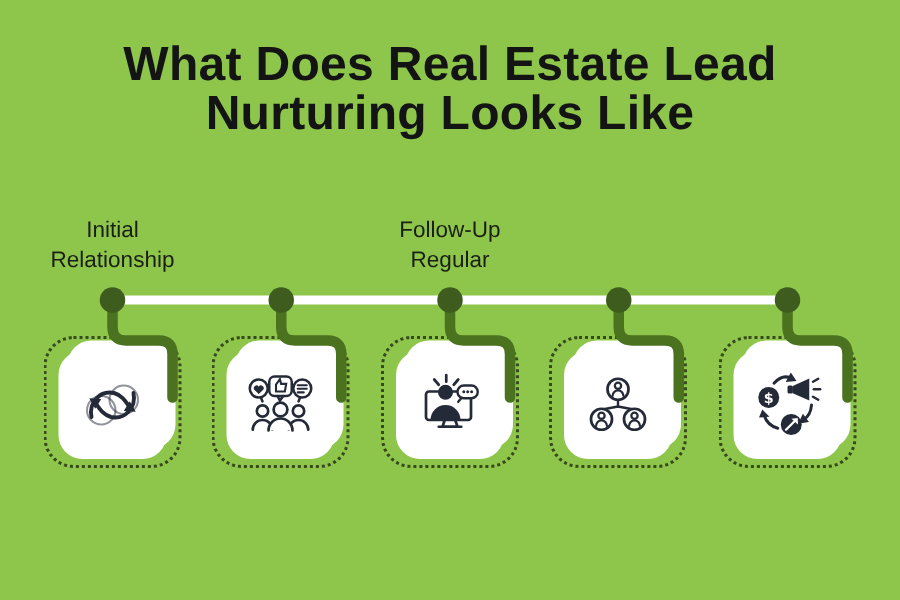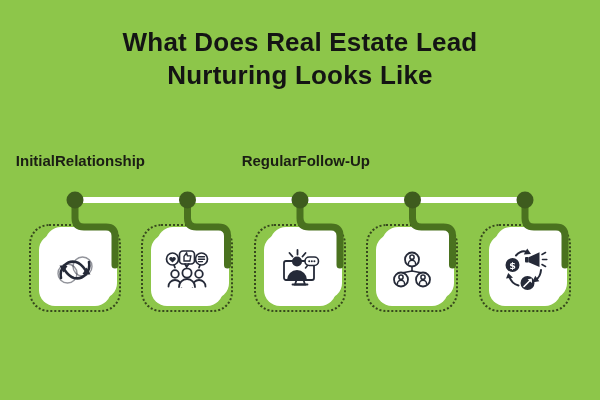--- a/index.html
+++ b/index.html
@@ -6,42 +6,42 @@
   .canvas{
     position:relative;
     width:600px;height:400px;
     background:#8dc64a;
     overflow:hidden;
     font-family:"Liberation Sans",sans-serif;
   }
   .title{
     position:absolute;top:26px;left:0;width:600px;
     text-align:center;
-    font-size:26px;line-height:33px;font-weight:800;
+    font-size:32px;line-height:33px;font-weight:800;
     color:#141414;letter-spacing:.2px;margin:0;
   }
   .timeline-line{
     position:absolute;left:75px;top:197px;width:450px;height:6px;
     background:#ffffff;border-radius:3px;z-index:2;
   }
   .connectors{
     position:absolute;left:0;top:0;width:600px;height:400px;
     z-index:5;pointer-events:none;
   }
   .steps{position:absolute;left:0;top:0;width:600px;height:400px;z-index:4;}
   .step{position:absolute;top:138px;width:112px;height:190px;}
   .step:nth-of-type(1){left:19px;}
   .step:nth-of-type(2){left:131px;}
   .step:nth-of-type(3){left:244px;}
   .step:nth-of-type(4){left:356px;}
   .step:nth-of-type(5){left:469px;}
   .step-label{
     position:absolute;left:-14px;top:0;width:140px;height:46px;
-    display:flex;flex-direction:row;justify-content:flex-end;align-items:center;
-    font-size:15px;line-height:20px;font-weight:700;color:#1b1e14;
+    display:flex;flex-direction:column;justify-content:flex-end;align-items:center;
+    font-size:15px;line-height:20px;font-weight:400;color:#1b1e14;
     text-align:center;
   }
   .card-outline{
     position:absolute;left:10px;top:86px;width:92px;height:88px;
     border:2px dotted #37491d;border-radius:20px;box-sizing:border-box;
   }
   .card-back{
     position:absolute;left:26px;top:89px;width:72px;height:72px;
     background:#ffffff;border-radius:16px;
   }
@@ -130,22 +130,22 @@
             <path d="M29.5 40.5 a6.5 6.5 0 0 1 13 0"></path>
             <circle cx="24" cy="27" r="4.6" fill="#fff"></circle>
             <path d="M16 41 a8 8 0 0 1 16 0" fill="#fff"></path>
           </g>
         </svg>
       </div>
     </div>
 
     <div class="step">
       <div class="step-label">
+        <span>Follow-Up</span>
         <span>Regular</span>
-        <span>Follow-Up</span>
       </div>
       <div class="card-outline"></div>
       <div class="card-back"></div>
       <div class="card">
         <svg width="48" height="48" viewBox="0 0 48 48">
           <g fill="none" stroke="#252a38" stroke-width="1.8" stroke-linecap="round">
             <path d="M13.5 7 L16.5 10.5"></path>
             <path d="M21.5 4 V8.5"></path>
             <path d="M29.5 7 L26.5 10.5"></path>
             <rect x="8" y="15" width="30" height="19" rx="2"></rect>

